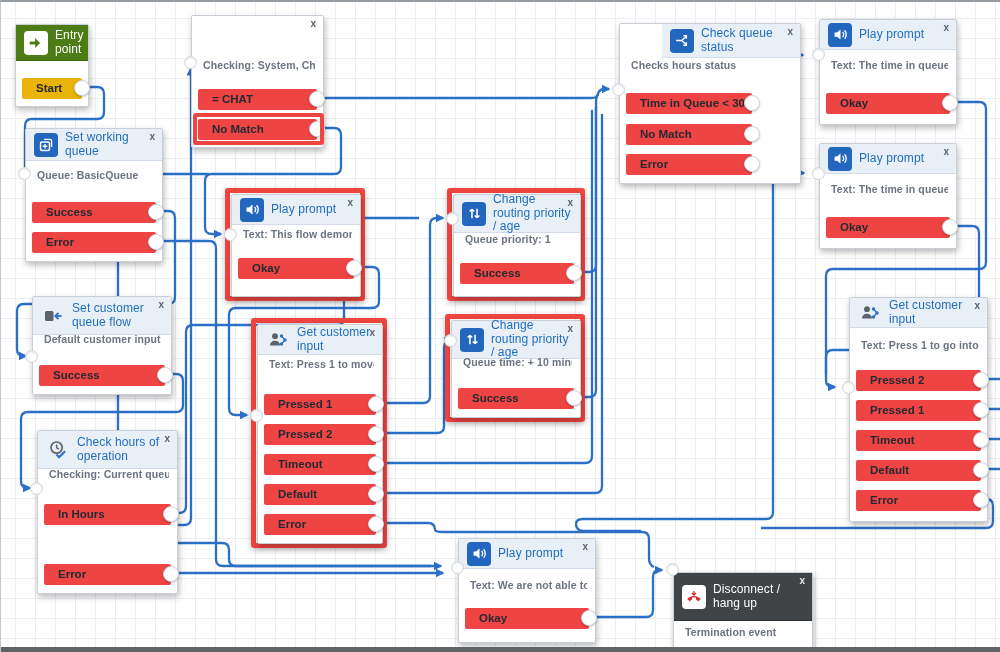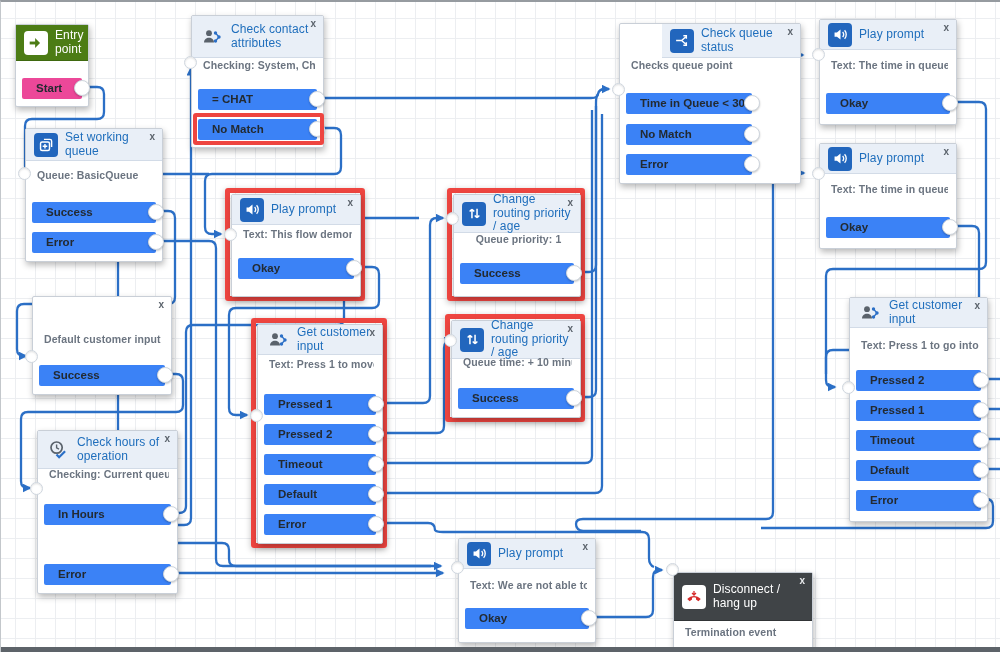--- a/index.html
+++ b/index.html
@@ -21,22 +21,22 @@
   .block.terminate .hdr{background:#404447;border-bottom:1px solid #313436;}
   .ttl{font-size:12px;font-weight:normal;color:#1f6ebc;line-height:1.12;letter-spacing:.1px;}
   .block.entry .ttl,.block.terminate .ttl{color:#ffffff;}
   .tile{flex:0 0 auto;width:24px;height:24px;border-radius:4px;display:flex;align-items:center;justify-content:center;}
   .tile.blue{background:#2266bd;}
   .tile.white{background:#ffffff;}
   .tile svg{display:block;}
   .closex{position:absolute;top:3px;right:7px;font-size:10px;font-weight:bold;color:#5b636c;cursor:pointer;line-height:1;}
   .block.terminate .closex{color:#e8eaec;}
   .desc{position:absolute;left:11px;right:8px;font-size:10.5px;font-weight:bold;color:#6b7480;letter-spacing:.1px;white-space:nowrap;overflow:hidden;}
-  .row{position:absolute;left:6px;height:21px;background:#3b82f6;border-radius:2px;}
-  .row.litebg{background:#ec4899;}
+  .row{position:absolute;left:6px;height:21px;background:#ef4444;border-radius:2px;}
+  .row.litebg{background:#eab308;}
   .row .lbl{position:absolute;left:14px;top:0;line-height:21px;font-size:11.5px;font-weight:bold;color:#232a31;white-space:nowrap;}
   .port{position:absolute;right:-8px;top:2px;width:16px;height:16px;border-radius:50%;
     background:#fff;border:1px solid #cfd6de;box-shadow:0 1px 2px rgba(0,0,0,.22);box-sizing:border-box;cursor:pointer;}
   .inport{position:absolute;width:13px;height:13px;border-radius:50%;background:#fff;
     border:1px solid #cfd6de;box-shadow:inset 0 1px 2px rgba(0,0,0,.12);box-sizing:border-box;z-index:4;}
   .rowhl{position:absolute;border:4px solid #ee4540;border-radius:3px;z-index:4;}
 </style>
 </head>
 <body>
 
@@ -88,274 +88,271 @@
         </span>
         <span class="ttl">Entry point</span>
       </div>
       <div class="row litebg" style="top: 53px; width: 60px;">
         <span class="lbl">Start</span>
         <span class="port"></span>
       </div>
     </div>
     <span class="inport" style="left: 183px; top: 54px;"></span>
     <div class="block standard" style="left: 190px; top: 13px; width: 131px; height: 131px;">
-      <div class="hdr" style="height: 42px;">
+      <span class="closex">x</span>
+      <div class="desc" style="top: 43px;">Checking: System, Channel</div>
+      <div class="row" style="top: 73px; width: 119px;">
+        <span class="lbl">= CHAT</span>
+        <span class="port"></span>
+      </div>
+      <div class="row" style="top: 103px; width: 119px;">
+        <span class="lbl">No Match</span>
+        <span class="port"></span>
+      </div>
+    </div>
+    <div class="rowhl" style="left: 192px; top: 111px; width: 123px; height: 24px;"></div>
+    <span class="inport" style="left: 17px; top: 165px;"></span>
+    <div class="block standard" style="left: 24px; top: 126px; width: 136px; height: 132px;">
+      <div class="hdr" style="height: 32px;">
+        <span class="tile blue">
+          <svg width="17" height="17" viewBox="0 0 20 20">
+            <path d="M7 4h7a2 2 0 0 1 2 2v7" stroke="#fff" stroke-width="1.7" fill="none"></path>
+            <rect x="3" y="7" width="10.5" height="10" rx="1.8" fill="none" stroke="#fff" stroke-width="1.7"></rect>
+            <path d="M8.2 9.3v5.4M5.5 12h5.4" stroke="#fff" stroke-width="1.7"></path>
+          </svg>
+        </span>
+        <span class="ttl">Set working queue</span>
+      </div>
+      <span class="closex">x</span>
+      <div class="desc" style="top: 40px;">Queue: BasicQueue</div>
+      <div class="row" style="top: 73px; width: 124px;">
+        <span class="lbl">Success</span>
+        <span class="port"></span>
+      </div>
+      <div class="row" style="top: 103px; width: 124px;">
+        <span class="lbl">Error</span>
+        <span class="port"></span>
+      </div>
+    </div>
+    <span class="inport" style="left: 24px; top: 348px;"></span>
+    <div class="block standard" style="left: 31px; top: 294px; width: 138px; height: 97px;">
+      <div class="hdr" style="height: 38px;">
+        <span class="tile ">
+          <svg width="20" height="20" viewBox="0 0 20 20">
+            <rect x="2" y="5" width="8.5" height="10" rx="1.5" fill="#5a626b"></rect>
+            <path d="M18.5 10H13" stroke="#2b6fc6" stroke-width="1.8" fill="none"></path>
+            <path d="M15.5 6.8L12.2 10l3.3 3.2" stroke="#2b6fc6" stroke-width="1.8" fill="none"></path>
+          </svg>
+        </span>
+        <span class="ttl">Set customer queue flow</span>
+      </div>
+      <span class="closex">x</span>
+      <div class="desc" style="top: 36px;">Default customer input</div>
+      <div class="row" style="top: 68px; width: 126px;">
+        <span class="lbl">Success</span>
+        <span class="port"></span>
+      </div>
+    </div>
+    <span class="inport" style="left: 29px; top: 480px;"></span>
+    <div class="block standard" style="left: 36px; top: 428px; width: 139px; height: 162px;">
+      <div class="hdr" style="height: 38px;">
+        <span class="tile ">
+          <svg width="20" height="20" viewBox="0 0 20 20">
+            <circle cx="8.6" cy="7.6" r="5.6" fill="none" stroke="#5a626b" stroke-width="1.7"></circle>
+            <path d="M8.6 4.6v3.2l2.4 1.4" stroke="#5a626b" stroke-width="1.4" fill="none"></path>
+            <path d="M8.5 14.5l2.6 2.7 6-6" stroke="#2b6fc6" stroke-width="2.2" fill="none"></path>
+          </svg>
+        </span>
+        <span class="ttl">Check hours of operation</span>
+      </div>
+      <span class="closex">x</span>
+      <div class="desc" style="top: 37px;">Checking: Current queue</div>
+      <div class="row" style="top: 73px; width: 127px;">
+        <span class="lbl">In Hours</span>
+        <span class="port"></span>
+      </div>
+      <div class="row" style="top: 133px; width: 127px;">
+        <span class="lbl">Error</span>
+        <span class="port"></span>
+      </div>
+    </div>
+    <div class="hl-frame" style="left: 224px; top: 186px; width: 130px; height: 103px;"></div>
+    <span class="inport" style="left: 223px; top: 226px;"></span>
+    <div class="block standard" style="left: 230px; top: 192px; width: 128px; height: 101px;">
+      <div class="hdr" style="height: 30px;">
+        <span class="tile blue">
+          <svg width="17" height="17" viewBox="0 0 20 20">
+            <path d="M3 7.5v5h2.8L10 16V4L5.8 7.5z" fill="#fff"></path>
+            <path d="M12.5 7a4.2 4.2 0 0 1 0 6M14.8 5a7.4 7.4 0 0 1 0 10" stroke="#fff" stroke-width="1.6" fill="none"></path>
+          </svg>
+        </span>
+        <span class="ttl">Play prompt</span>
+      </div>
+      <span class="closex">x</span>
+      <div class="desc" style="top: 33px;">Text: This flow demonstra...</div>
+      <div class="row" style="top: 63px; width: 116px;">
+        <span class="lbl">Okay</span>
+        <span class="port"></span>
+      </div>
+    </div>
+    <div class="hl-frame" style="left: 250px; top: 316px; width: 126px; height: 220px;"></div>
+    <span class="inport" style="left: 249px; top: 407px;"></span>
+    <div class="block standard" style="left: 256px; top: 322px; width: 124px; height: 218px;">
+      <div class="hdr" style="height: 30px;">
         <span class="tile ">
           <svg width="20" height="20" viewBox="0 0 20 20">
             <circle cx="7" cy="6.2" r="2.9" fill="#5a626b"></circle>
             <path d="M2 15.5c0-3 2.3-4.8 5-4.8s5 1.8 5 4.8z" fill="#5a626b"></path>
             <path d="M13.5 6l3.5 4-3.5 4" stroke="#2b6fc6" stroke-width="1.3" fill="none"></path>
             <circle cx="13.5" cy="6" r="1.7" fill="#2b6fc6"></circle>
             <circle cx="17" cy="10" r="1.7" fill="#2b6fc6"></circle>
             <circle cx="13.5" cy="14" r="1.7" fill="#2b6fc6"></circle>
           </svg>
         </span>
-        <span class="ttl">Check contact attributes</span>
-      </div>
-      <span class="closex">x</span>
-      <div class="desc" style="top: 43px;">Checking: System, Channel</div>
-      <div class="row" style="top: 73px; width: 119px;">
-        <span class="lbl">= CHAT</span>
-        <span class="port"></span>
-      </div>
-      <div class="row" style="top: 103px; width: 119px;">
+        <span class="ttl">Get customer input</span>
+      </div>
+      <span class="closex">x</span>
+      <div class="desc" style="top: 33px;">Text: Press 1 to move to t...</div>
+      <div class="row" style="top: 69px; width: 112px;">
+        <span class="lbl">Pressed 1</span>
+        <span class="port"></span>
+      </div>
+      <div class="row" style="top: 99px; width: 112px;">
+        <span class="lbl">Pressed 2</span>
+        <span class="port"></span>
+      </div>
+      <div class="row" style="top: 129px; width: 112px;">
+        <span class="lbl">Timeout</span>
+        <span class="port"></span>
+      </div>
+      <div class="row" style="top: 159px; width: 112px;">
+        <span class="lbl">Default</span>
+        <span class="port"></span>
+      </div>
+      <div class="row" style="top: 189px; width: 112px;">
+        <span class="lbl">Error</span>
+        <span class="port"></span>
+      </div>
+    </div>
+    <div class="hl-frame" style="left: 446px; top: 186px; width: 128px; height: 103px;"></div>
+    <span class="inport" style="left: 445px; top: 210px;"></span>
+    <div class="block standard" style="left: 452px; top: 192px; width: 126px; height: 101px;">
+      <div class="hdr" style="height: 38px;">
+        <span class="tile blue">
+          <svg width="17" height="17" viewBox="0 0 20 20">
+            <path d="M7 15.5V5M7 5L4.3 7.7M7 5l2.7 2.7" stroke="#fff" stroke-width="1.8" fill="none"></path>
+            <path d="M13 4.5V15m0 0l-2.7-2.7M13 15l2.7-2.7" stroke="#fff" stroke-width="1.8" fill="none"></path>
+          </svg>
+        </span>
+        <span class="ttl">Change routing priority / age</span>
+      </div>
+      <span class="closex">x</span>
+      <div class="desc" style="top: 38px;">Queue priority: 1</div>
+      <div class="row" style="top: 68px; width: 114px;">
+        <span class="lbl">Success</span>
+        <span class="port"></span>
+      </div>
+    </div>
+    <div class="hl-frame" style="left: 444px; top: 312px; width: 130px; height: 98px;"></div>
+    <span class="inport" style="left: 443px; top: 332px;"></span>
+    <div class="block standard" style="left: 450px; top: 318px; width: 128px; height: 96px;">
+      <div class="hdr" style="height: 38px;">
+        <span class="tile blue">
+          <svg width="17" height="17" viewBox="0 0 20 20">
+            <path d="M7 15.5V5M7 5L4.3 7.7M7 5l2.7 2.7" stroke="#fff" stroke-width="1.8" fill="none"></path>
+            <path d="M13 4.5V15m0 0l-2.7-2.7M13 15l2.7-2.7" stroke="#fff" stroke-width="1.8" fill="none"></path>
+          </svg>
+        </span>
+        <span class="ttl">Change routing priority / age</span>
+      </div>
+      <span class="closex">x</span>
+      <div class="desc" style="top: 35px;">Queue time: + 10 minutes</div>
+      <div class="row" style="top: 67px; width: 116px;">
+        <span class="lbl">Success</span>
+        <span class="port"></span>
+      </div>
+    </div>
+    <span class="inport" style="left: 611px; top: 81px;"></span>
+    <div class="block standard" style="left: 618px; top: 21px; width: 138px; height: 159px; padding-left: 42px;">
+      <div class="hdr" style="height: 34px;">
+        <span class="tile blue">
+          <svg width="17" height="17" viewBox="0 0 20 20">
+            <path d="M2.5 10h6.5M9 10l5-4.5M9 10l5 4.5" stroke="#fff" stroke-width="1.7" fill="none"></path>
+            <path d="M11 4.5h3.5V8M11 15.5h3.5V12" stroke="#fff" stroke-width="1.7" fill="none"></path>
+          </svg>
+        </span>
+        <span class="ttl">Check queue status</span>
+      </div>
+      <span class="closex">x</span>
+      <div class="desc" style="top: 35px;">Checks hours status</div>
+      <div class="row" style="top: 69px; width: 126px;">
+        <span class="lbl">Time in Queue &lt; 300</span>
+        <span class="port"></span>
+      </div>
+      <div class="row" style="top: 100px; width: 126px;">
         <span class="lbl">No Match</span>
         <span class="port"></span>
       </div>
-    </div>
-    <div class="rowhl" style="left: 192px; top: 111px; width: 123px; height: 24px;"></div>
-    <span class="inport" style="left: 17px; top: 165px;"></span>
-    <div class="block standard" style="left: 24px; top: 126px; width: 136px; height: 132px;">
-      <div class="hdr" style="height: 32px;">
-        <span class="tile blue">
-          <svg width="17" height="17" viewBox="0 0 20 20">
-            <path d="M7 4h7a2 2 0 0 1 2 2v7" stroke="#fff" stroke-width="1.7" fill="none"></path>
-            <rect x="3" y="7" width="10.5" height="10" rx="1.8" fill="none" stroke="#fff" stroke-width="1.7"></rect>
-            <path d="M8.2 9.3v5.4M5.5 12h5.4" stroke="#fff" stroke-width="1.7"></path>
-          </svg>
-        </span>
-        <span class="ttl">Set working queue</span>
-      </div>
-      <span class="closex">x</span>
-      <div class="desc" style="top: 40px;">Queue: BasicQueue</div>
-      <div class="row" style="top: 73px; width: 124px;">
-        <span class="lbl">Success</span>
-        <span class="port"></span>
-      </div>
-      <div class="row" style="top: 103px; width: 124px;">
+      <div class="row" style="top: 130px; width: 126px;">
         <span class="lbl">Error</span>
         <span class="port"></span>
       </div>
     </div>
-    <span class="inport" style="left: 24px; top: 348px;"></span>
-    <div class="block standard" style="left: 31px; top: 294px; width: 138px; height: 97px;">
-      <span class="closex">x</span>
-      <div class="desc" style="top: 36px;">Default customer input</div>
-      <div class="row" style="top: 68px; width: 126px;">
-        <span class="lbl">Success</span>
-        <span class="port"></span>
-      </div>
-    </div>
-    <span class="inport" style="left: 29px; top: 480px;"></span>
-    <div class="block standard" style="left: 36px; top: 428px; width: 139px; height: 162px;">
-      <div class="hdr" style="height: 38px;">
-        <span class="tile ">
-          <svg width="20" height="20" viewBox="0 0 20 20">
-            <circle cx="8.6" cy="7.6" r="5.6" fill="none" stroke="#5a626b" stroke-width="1.7"></circle>
-            <path d="M8.6 4.6v3.2l2.4 1.4" stroke="#5a626b" stroke-width="1.4" fill="none"></path>
-            <path d="M8.5 14.5l2.6 2.7 6-6" stroke="#2b6fc6" stroke-width="2.2" fill="none"></path>
-          </svg>
-        </span>
-        <span class="ttl">Check hours of operation</span>
-      </div>
-      <span class="closex">x</span>
-      <div class="desc" style="top: 37px;">Checking: Current queue</div>
-      <div class="row" style="top: 73px; width: 127px;">
-        <span class="lbl">In Hours</span>
-        <span class="port"></span>
-      </div>
-      <div class="row" style="top: 133px; width: 127px;">
-        <span class="lbl">Error</span>
-        <span class="port"></span>
-      </div>
-    </div>
-    <div class="hl-frame" style="left: 224px; top: 186px; width: 130px; height: 103px;"></div>
-    <span class="inport" style="left: 223px; top: 226px;"></span>
-    <div class="block standard" style="left: 230px; top: 192px; width: 128px; height: 101px;">
+    <span class="inport" style="left: 811px; top: 46px;"></span>
+    <div class="block standard" style="left: 818px; top: 17px; width: 136px; height: 104px;">
       <div class="hdr" style="height: 30px;">
         <span class="tile blue">
           <svg width="17" height="17" viewBox="0 0 20 20">
             <path d="M3 7.5v5h2.8L10 16V4L5.8 7.5z" fill="#fff"></path>
             <path d="M12.5 7a4.2 4.2 0 0 1 0 6M14.8 5a7.4 7.4 0 0 1 0 10" stroke="#fff" stroke-width="1.6" fill="none"></path>
           </svg>
         </span>
         <span class="ttl">Play prompt</span>
       </div>
       <span class="closex">x</span>
-      <div class="desc" style="top: 33px;">Text: This flow demonstra...</div>
-      <div class="row" style="top: 63px; width: 116px;">
+      <div class="desc" style="top: 39px;">Text: The time in queue is ...</div>
+      <div class="row" style="top: 73px; width: 124px;">
         <span class="lbl">Okay</span>
         <span class="port"></span>
       </div>
     </div>
-    <div class="hl-frame" style="left: 250px; top: 316px; width: 126px; height: 220px;"></div>
-    <span class="inport" style="left: 249px; top: 407px;"></span>
-    <div class="block standard" style="left: 256px; top: 322px; width: 124px; height: 218px;">
+    <span class="inport" style="left: 811px; top: 165px;"></span>
+    <div class="block standard" style="left: 818px; top: 141px; width: 136px; height: 104px;">
+      <div class="hdr" style="height: 30px;">
+        <span class="tile blue">
+          <svg width="17" height="17" viewBox="0 0 20 20">
+            <path d="M3 7.5v5h2.8L10 16V4L5.8 7.5z" fill="#fff"></path>
+            <path d="M12.5 7a4.2 4.2 0 0 1 0 6M14.8 5a7.4 7.4 0 0 1 0 10" stroke="#fff" stroke-width="1.6" fill="none"></path>
+          </svg>
+        </span>
+        <span class="ttl">Play prompt</span>
+      </div>
+      <span class="closex">x</span>
+      <div class="desc" style="top: 39px;">Text: The time in queue is ...</div>
+      <div class="row" style="top: 73px; width: 124px;">
+        <span class="lbl">Okay</span>
+        <span class="port"></span>
+      </div>
+    </div>
+    <span class="inport" style="left: 841px; top: 379px;"></span>
+    <div class="block standard" style="left: 848px; top: 295px; width: 137px; height: 223px;">
       <div class="hdr" style="height: 30px;">
         <span class="tile ">
           <svg width="20" height="20" viewBox="0 0 20 20">
             <circle cx="7" cy="6.2" r="2.9" fill="#5a626b"></circle>
             <path d="M2 15.5c0-3 2.3-4.8 5-4.8s5 1.8 5 4.8z" fill="#5a626b"></path>
             <path d="M13.5 6l3.5 4-3.5 4" stroke="#2b6fc6" stroke-width="1.3" fill="none"></path>
             <circle cx="13.5" cy="6" r="1.7" fill="#2b6fc6"></circle>
             <circle cx="17" cy="10" r="1.7" fill="#2b6fc6"></circle>
             <circle cx="13.5" cy="14" r="1.7" fill="#2b6fc6"></circle>
           </svg>
         </span>
         <span class="ttl">Get customer input</span>
       </div>
       <span class="closex">x</span>
-      <div class="desc" style="top: 33px;">Text: Press 1 to move to t...</div>
-      <div class="row" style="top: 69px; width: 112px;">
-        <span class="lbl">Pressed 1</span>
-        <span class="port"></span>
-      </div>
-      <div class="row" style="top: 99px; width: 112px;">
-        <span class="lbl">Pressed 2</span>
-        <span class="port"></span>
-      </div>
-      <div class="row" style="top: 129px; width: 112px;">
-        <span class="lbl">Timeout</span>
-        <span class="port"></span>
-      </div>
-      <div class="row" style="top: 159px; width: 112px;">
-        <span class="lbl">Default</span>
-        <span class="port"></span>
-      </div>
-      <div class="row" style="top: 189px; width: 112px;">
-        <span class="lbl">Error</span>
-        <span class="port"></span>
-      </div>
-    </div>
-    <div class="hl-frame" style="left: 446px; top: 186px; width: 128px; height: 103px;"></div>
-    <span class="inport" style="left: 445px; top: 210px;"></span>
-    <div class="block standard" style="left: 452px; top: 192px; width: 126px; height: 101px;">
-      <div class="hdr" style="height: 38px;">
-        <span class="tile blue">
-          <svg width="17" height="17" viewBox="0 0 20 20">
-            <path d="M7 15.5V5M7 5L4.3 7.7M7 5l2.7 2.7" stroke="#fff" stroke-width="1.8" fill="none"></path>
-            <path d="M13 4.5V15m0 0l-2.7-2.7M13 15l2.7-2.7" stroke="#fff" stroke-width="1.8" fill="none"></path>
-          </svg>
-        </span>
-        <span class="ttl">Change routing priority / age</span>
-      </div>
-      <span class="closex">x</span>
-      <div class="desc" style="top: 38px; text-align: center;">Queue priority: 1</div>
-      <div class="row" style="top: 68px; width: 114px;">
-        <span class="lbl">Success</span>
-        <span class="port"></span>
-      </div>
-    </div>
-    <div class="hl-frame" style="left: 444px; top: 312px; width: 130px; height: 98px;"></div>
-    <span class="inport" style="left: 443px; top: 332px;"></span>
-    <div class="block standard" style="left: 450px; top: 318px; width: 128px; height: 96px;">
-      <div class="hdr" style="height: 38px;">
-        <span class="tile blue">
-          <svg width="17" height="17" viewBox="0 0 20 20">
-            <path d="M7 15.5V5M7 5L4.3 7.7M7 5l2.7 2.7" stroke="#fff" stroke-width="1.8" fill="none"></path>
-            <path d="M13 4.5V15m0 0l-2.7-2.7M13 15l2.7-2.7" stroke="#fff" stroke-width="1.8" fill="none"></path>
-          </svg>
-        </span>
-        <span class="ttl">Change routing priority / age</span>
-      </div>
-      <span class="closex">x</span>
-      <div class="desc" style="top: 35px;">Queue time: + 10 minutes</div>
-      <div class="row" style="top: 67px; width: 116px;">
-        <span class="lbl">Success</span>
-        <span class="port"></span>
-      </div>
-    </div>
-    <span class="inport" style="left: 611px; top: 81px;"></span>
-    <div class="block standard" style="left: 618px; top: 21px; width: 138px; height: 159px; padding-left: 42px;">
-      <div class="hdr" style="height: 34px;">
-        <span class="tile blue">
-          <svg width="17" height="17" viewBox="0 0 20 20">
-            <path d="M2.5 10h6.5M9 10l5-4.5M9 10l5 4.5" stroke="#fff" stroke-width="1.7" fill="none"></path>
-            <path d="M11 4.5h3.5V8M11 15.5h3.5V12" stroke="#fff" stroke-width="1.7" fill="none"></path>
-          </svg>
-        </span>
-        <span class="ttl">Check queue status</span>
-      </div>
-      <span class="closex">x</span>
-      <div class="desc" style="top: 35px;">Checks queue point</div>
-      <div class="row" style="top: 69px; width: 126px;">
-        <span class="lbl">Time in Queue &lt; 300</span>
-        <span class="port"></span>
-      </div>
-      <div class="row" style="top: 100px; width: 126px;">
-        <span class="lbl">No Match</span>
-        <span class="port"></span>
-      </div>
-      <div class="row" style="top: 130px; width: 126px;">
-        <span class="lbl">Error</span>
-        <span class="port"></span>
-      </div>
-    </div>
-    <span class="inport" style="left: 811px; top: 46px;"></span>
-    <div class="block standard" style="left: 818px; top: 17px; width: 136px; height: 104px;">
-      <div class="hdr" style="height: 30px;">
-        <span class="tile blue">
-          <svg width="17" height="17" viewBox="0 0 20 20">
-            <path d="M3 7.5v5h2.8L10 16V4L5.8 7.5z" fill="#fff"></path>
-            <path d="M12.5 7a4.2 4.2 0 0 1 0 6M14.8 5a7.4 7.4 0 0 1 0 10" stroke="#fff" stroke-width="1.6" fill="none"></path>
-          </svg>
-        </span>
-        <span class="ttl">Play prompt</span>
-      </div>
-      <span class="closex">x</span>
-      <div class="desc" style="top: 39px;">Text: The time in queue is ...</div>
-      <div class="row" style="top: 73px; width: 124px;">
-        <span class="lbl">Okay</span>
-        <span class="port"></span>
-      </div>
-    </div>
-    <span class="inport" style="left: 811px; top: 165px;"></span>
-    <div class="block standard" style="left: 818px; top: 141px; width: 136px; height: 104px;">
-      <div class="hdr" style="height: 30px;">
-        <span class="tile blue">
-          <svg width="17" height="17" viewBox="0 0 20 20">
-            <path d="M3 7.5v5h2.8L10 16V4L5.8 7.5z" fill="#fff"></path>
-            <path d="M12.5 7a4.2 4.2 0 0 1 0 6M14.8 5a7.4 7.4 0 0 1 0 10" stroke="#fff" stroke-width="1.6" fill="none"></path>
-          </svg>
-        </span>
-        <span class="ttl">Play prompt</span>
-      </div>
-      <span class="closex">x</span>
-      <div class="desc" style="top: 39px;">Text: The time in queue is ...</div>
-      <div class="row" style="top: 73px; width: 124px;">
-        <span class="lbl">Okay</span>
-        <span class="port"></span>
-      </div>
-    </div>
-    <span class="inport" style="left: 841px; top: 379px;"></span>
-    <div class="block standard" style="left: 848px; top: 295px; width: 137px; height: 223px;">
-      <div class="hdr" style="height: 30px;">
-        <span class="tile ">
-          <svg width="20" height="20" viewBox="0 0 20 20">
-            <circle cx="7" cy="6.2" r="2.9" fill="#5a626b"></circle>
-            <path d="M2 15.5c0-3 2.3-4.8 5-4.8s5 1.8 5 4.8z" fill="#5a626b"></path>
-            <path d="M13.5 6l3.5 4-3.5 4" stroke="#2b6fc6" stroke-width="1.3" fill="none"></path>
-            <circle cx="13.5" cy="6" r="1.7" fill="#2b6fc6"></circle>
-            <circle cx="17" cy="10" r="1.7" fill="#2b6fc6"></circle>
-            <circle cx="13.5" cy="14" r="1.7" fill="#2b6fc6"></circle>
-          </svg>
-        </span>
-        <span class="ttl">Get customer input</span>
-      </div>
-      <span class="closex">x</span>
       <div class="desc" style="top: 41px;">Text: Press 1 to go into qu...</div>
       <div class="row" style="top: 72px; width: 125px;">
         <span class="lbl">Pressed 2</span>
         <span class="port"></span>
       </div>
       <div class="row" style="top: 102px; width: 125px;">
         <span class="lbl">Pressed 1</span>
         <span class="port"></span>
       </div>
       <div class="row" style="top: 132px; width: 125px;">

